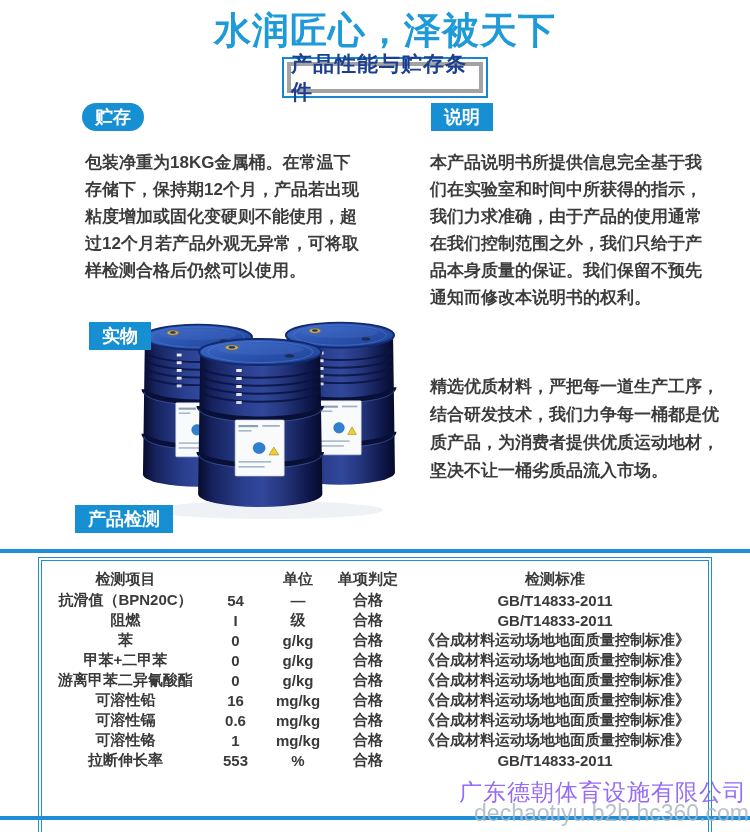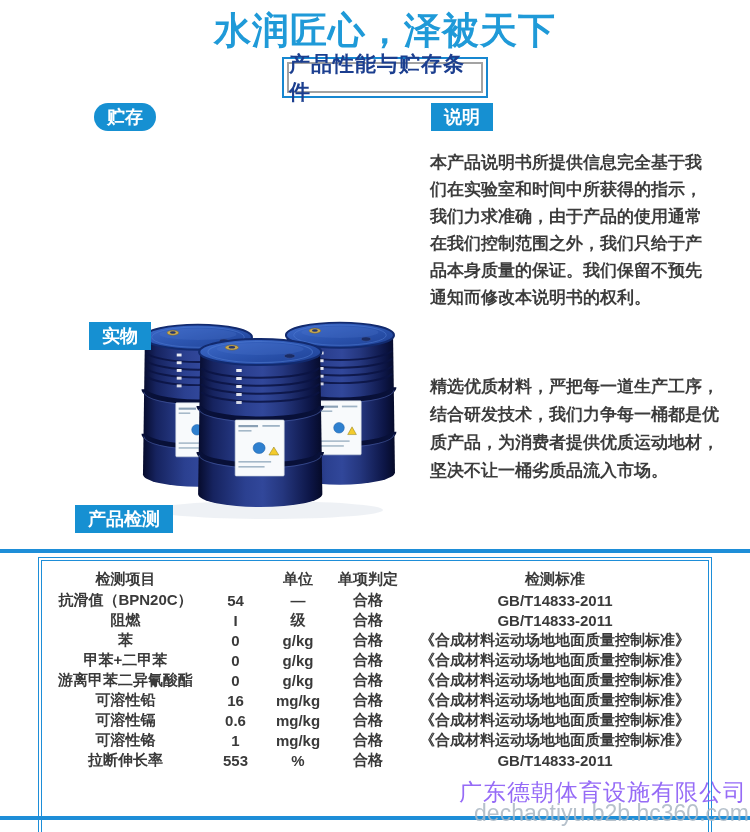--- a/index.html
+++ b/index.html
@@ -4,27 +4,27 @@
 <style>
   html,body{margin:0;padding:0;background:#fff;}
   body{width:750px;height:832px;font-family:"Liberation Sans","DejaVu Sans",sans-serif;}
   .page{position:relative;width:750px;height:832px;overflow:hidden;background:#fff;}
 
   .main-title{position:absolute;left:0;top:6px;width:750px;margin:0;text-align:center;
     font-size:37px;font-weight:bold;color:#1f9ad8;letter-spacing:1px;padding-left:10px;}
 
   .banner{position:absolute;left:282px;top:57px;width:206px;height:41px;box-sizing:border-box;
     border:2px solid #1787d0;padding:3px;}
-  .banner-inner{box-sizing:border-box;width:100%;height:100%;border:2px solid #a3a3a3;
+  .banner-inner{box-sizing:border-box;width:100%;height:100%;border:4px solid #a3a3a3;
     display:flex;align-items:center;justify-content:center;
     font-size:21px;font-weight:bold;color:#1b3e8f;letter-spacing:1px;}
 
   .sec-label{position:absolute;background:#1690d2;color:#ffffff;font-weight:bold;
     font-size:18px;padding:3px 13px;line-height:22px;}
-  .lbl-storage{left:94px;top:103px;border-radius:14px;}
+  .lbl-storage{left:82px;top:103px;border-radius:14px;}
   .lbl-instr{left:431px;top:103px;}
   .lbl-physical{left:89px;top:322px;}
   .lbl-inspection{left:75px;top:505px;}
 
   .para{position:absolute;font-size:17px;font-weight:bold;color:#3c3c3c;line-height:27px;
     white-space:pre-line;}
   .txt-storage{left:85px;top:149px;width:330px;}
   .txt-instr{left:430px;top:149px;width:300px;}
   .txt-quality{left:430px;top:373px;width:310px;line-height:28px;}
 
@@ -52,20 +52,25 @@
 
 <div class="page">
 
   <h1 class="main-title">水润匠心，泽被天下</h1>
 
   <div class="banner">
     <div class="banner-inner">产品性能与贮存条件</div>
   </div>
 
   <div class="sec-label lbl-storage">贮存</div>
+  <div class="para txt-storage">包装净重为18KG金属桶。在常温下
+存储下，保持期12个月，产品若出现
+粘度增加或固化变硬则不能使用，超
+过12个月若产品外观无异常，可将取
+样检测合格后仍然可以使用。</div>
 
   <div class="sec-label lbl-instr">说明</div>
   <div class="para txt-instr">本产品说明书所提供信息完全基于我
 们在实验室和时间中所获得的指示，
 我们力求准确，由于产品的使用通常
 在我们控制范围之外，我们只给于产
 品本身质量的保证。我们保留不预先
 通知而修改本说明书的权利。</div>
 
   <svg class="drums" width="262" height="222" viewBox="0 0 262 222" xmlns="http://www.w3.org/2000/svg">

